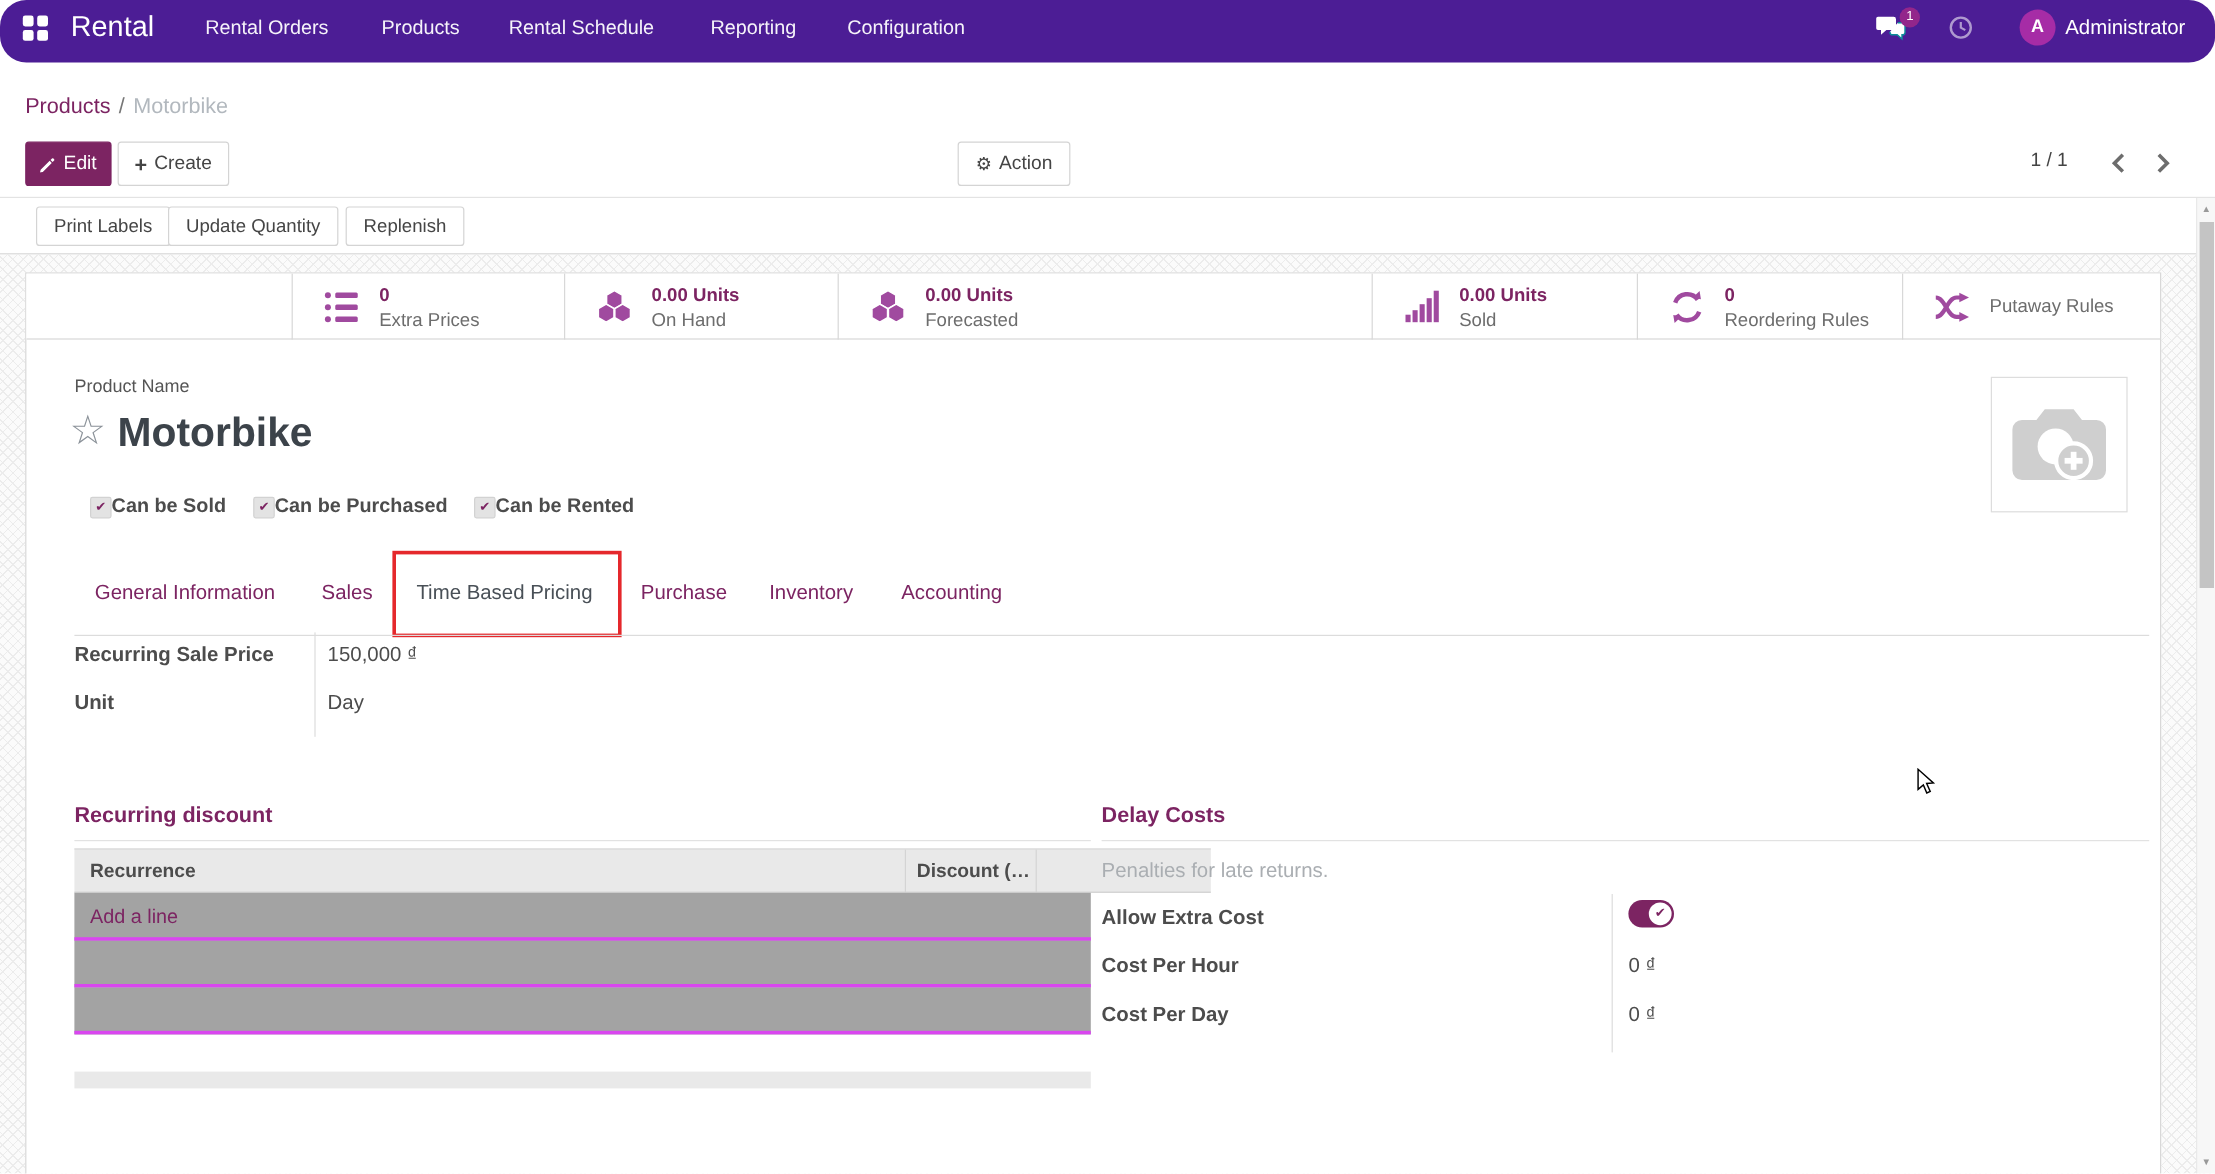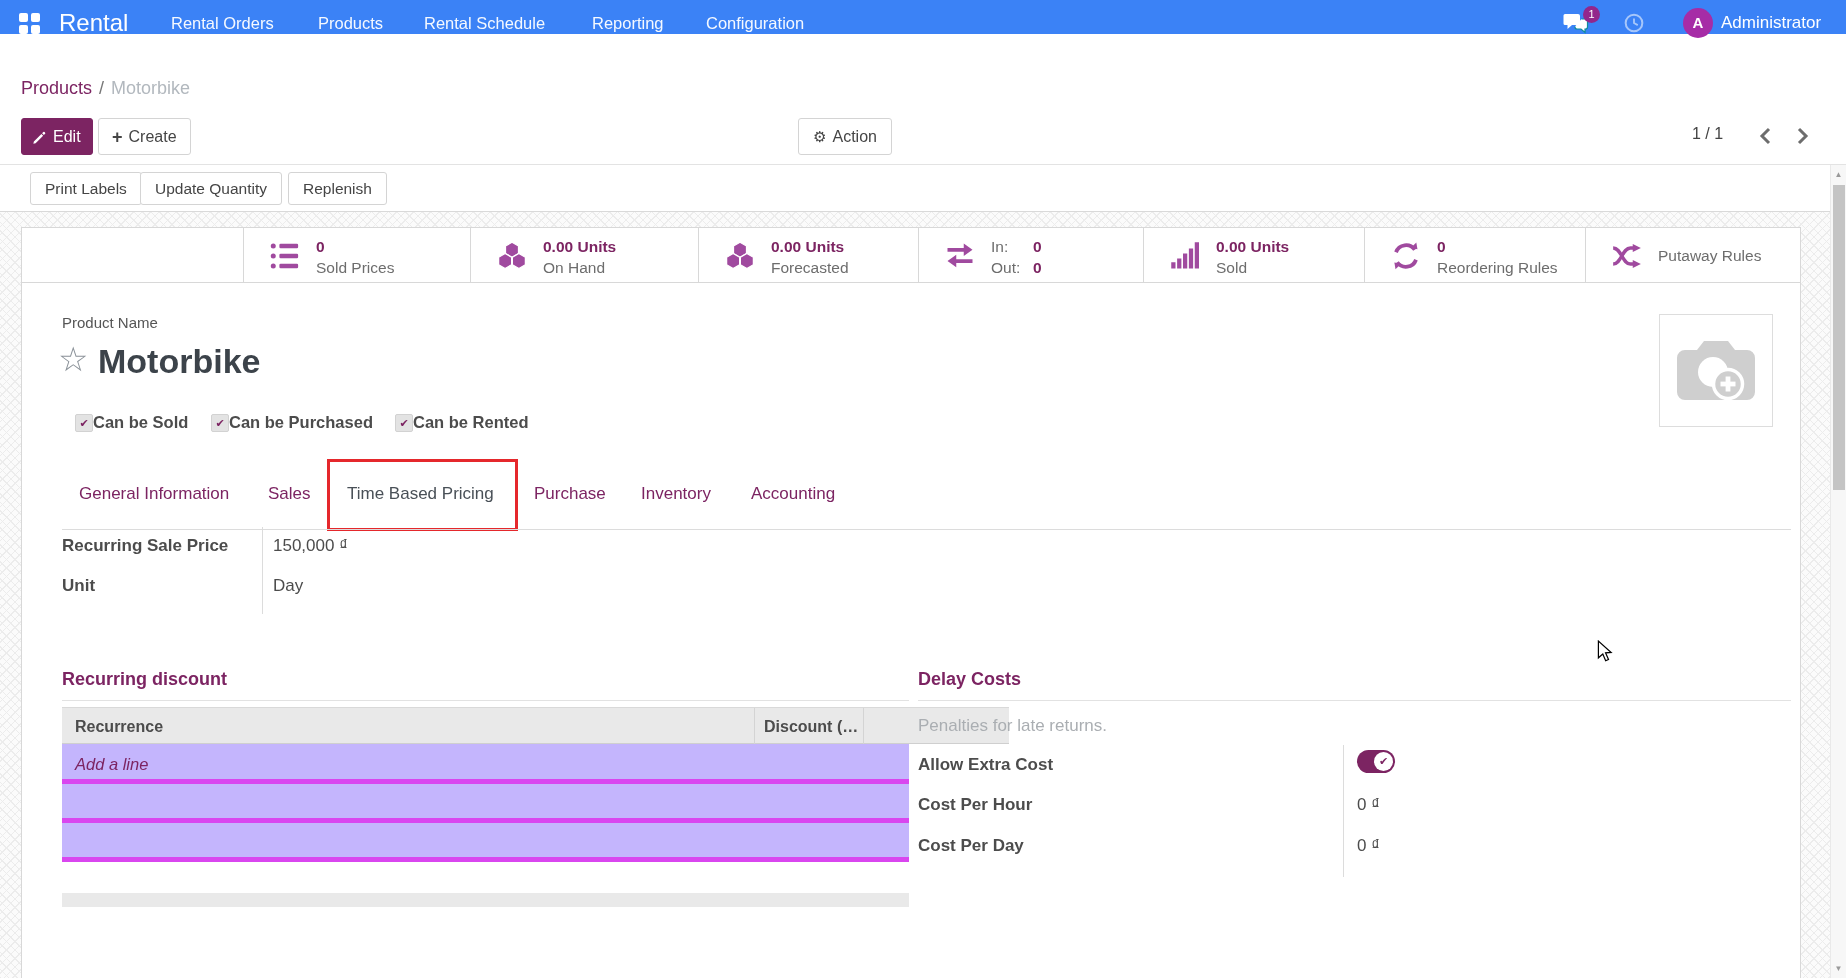--- a/index.html
+++ b/index.html
@@ -1,21 +1,21 @@
 <!DOCTYPE html>
 <html><head>
 <meta charset="utf-8">
 <style>
   * { margin:0; padding:0; box-sizing:border-box; }
   html,body { width:1846px; height:978px; background:#fff; }
   body { font-family:"Liberation Sans", sans-serif; position:relative; overflow:hidden; }
   .abs { position:absolute; }
 
   
-  #navbar { top:0; left:0; width:1846px; height:34px; background:#3b82f6; color:#fff; z-index:30; }
+  #navbar { top:0; left:0; width:1846px; height:52px; background:#4c1d95; color:#fff; z-index:30;border-radius:22px; }
   .nav-menu { line-height:46px; font-size:16.5px; color:rgba(255,255,255,.95); cursor:pointer; white-space:nowrap; }
   #brand { left:59px; line-height:46px; font-size:24px; color:#fff; }
   #apps-icon { left:19px; top:13px; width:21px; height:21px; display:grid; grid-template-columns:9px 9px; grid-template-rows:9px 9px; gap:3px; }
   #apps-icon span { background:#fff; border-radius:2px; }
   .nav-badge { left:1583px; top:6px; width:17px; height:17px; border-radius:50%; background:#93268b; color:#fff; font-size:11px; text-align:center; line-height:17px; }
   #avatar { left:1683px; top:8px; width:30px; height:30px; border-radius:50%; background:#a62ca6; color:#fff; font-size:15px; font-weight:bold; text-align:center; line-height:30px; }
   #user-name { left:1721px; line-height:46px; font-size:17px; color:#fff; }
 
   
   #control-panel { top:46px; left:0; width:1846px; height:119px; background:#fff; border-bottom:1px solid #e3e3e3; z-index:20; }
@@ -74,21 +74,21 @@
 
   
   .grp-title { top:441px; font-size:18px; font-weight:bold; color:#7c2462; white-space:nowrap; }
   .grp-underline { top:472px; height:1px; background:#e2e2e2; }
 
   
   #rd-table { left:40px; top:479px; width:847px; }
   #rd-head { left:0; top:0; width:947px; height:37px; background:#e9e9e9; border-top:1px solid #d9d9d9; border-bottom:1px solid #cfcfcf; }
   .rd-col-sep { top:0; width:1px; height:37px; background:#d4d4d4; }
   .rd-head-label { font-size:16px; font-weight:bold; color:#4c4c4c; line-height:37px; white-space:nowrap; overflow:hidden; }
-  .rd-row { left:0; width:847px; border-bottom:5px solid #d946ef; background:#c4b5fd;font-style:italic; }
+  .rd-row { left:0; width:847px; border-bottom:3px solid #d946ef; background:#a3a3a3; }
   #rd-add-line { font-size:16.5px; color:#7c2462; line-height:40px; padding-left:13px; cursor:pointer; }
   #rd-footer-bar { left:40px; top:665px; width:847px; height:14px; background:#e9e9e9; }
 
   
   #dc-hint { left:896px; top:488px; font-size:17px; color:#aaaeb2; }
   #toggle { left:1335px; top:522px; width:38px; height:23px; background:#7c2462; border-radius:12px; cursor:pointer; }
   #toggle .knob { position:absolute; right:2px; top:2px; width:19px; height:19px; background:#fff; border-radius:50%; text-align:center; line-height:19px; font-size:11px; color:#7c2462; }
 
   
   #scrollbar { left:1830px; top:165px; width:16px; height:813px; background:#f7f7f7; border-left:1px solid #e9e9e9; z-index:40; }
@@ -181,21 +181,21 @@
               <circle cx="2.6" cy="4" r="2"></circle>
               <circle cx="2.6" cy="12" r="2"></circle>
               <circle cx="2.6" cy="20" r="2"></circle>
               <rect x="7.5" y="2.2" width="15" height="3.6" rx="1"></rect>
               <rect x="7.5" y="10.2" width="15" height="3.6" rx="1"></rect>
               <rect x="7.5" y="18.2" width="15" height="3.6" rx="1"></rect>
             </svg>
         </span>
         <div class="abs stat-text">
             <div class="stat-value">0</div>
-            <div class="stat-label">Sold Prices</div>
+            <div class="stat-label">Extra Prices</div>
           </div>
       </div>
       <div class="abs stat-cell" style="left:448px;width:228px">
         <span class="abs stat-icon">
           <svg width="30" height="30" viewBox="0 0 24 24" fill="#a04a9f" stroke="#fff" stroke-width="1">
               <path d="M12 1 l5.2 3 v6 L12 13 6.8 10 v-6 z"></path>
               <path d="M6.5 10 l5.2 3 v6 L6.5 22 1.3 19 v-6 z"></path>
               <path d="M17.5 10 l5.2 3 v6 L17.5 22 12.3 19 v-6 z"></path>
             </svg>
         </span>
@@ -209,32 +209,20 @@
           <svg width="30" height="30" viewBox="0 0 24 24" fill="#a04a9f" stroke="#fff" stroke-width="1">
               <path d="M12 1 l5.2 3 v6 L12 13 6.8 10 v-6 z"></path>
               <path d="M6.5 10 l5.2 3 v6 L6.5 22 1.3 19 v-6 z"></path>
               <path d="M17.5 10 l5.2 3 v6 L17.5 22 12.3 19 v-6 z"></path>
             </svg>
         </span>
         <div class="abs stat-text">
             <div class="stat-value">0.00 Units</div>
             <div class="stat-label">Forecasted</div>
           </div>
-      </div>
-      <div class="abs stat-cell" style="left:896px;width:225px">
-        <span class="abs stat-icon" style="top:15px">
-          <svg width="30" height="26" viewBox="0 0 24 20" fill="#a04a9f">
-              <path d="M2 5.5 h13 v-3.5 l7 5 -7 5 v-3.5 H2 z" transform="translate(0,-2)"></path>
-              <path d="M22 14.5 h-13 v-3.5 l-7 5 7 5 v-3.5 h13 z" transform="translate(0,-2)"></path>
-            </svg>
-        </span>
-        <div class="abs stat-text">
-          <div><span class="io-key">In:</span><span class="stat-value">0</span></div>
-          <div><span class="io-key">Out:</span><span class="stat-value">0</span></div>
-        </div>
       </div>
       <div class="abs stat-cell" style="left:1121px;width:221px">
         <span class="abs stat-icon">
           <svg width="30" height="30" viewBox="0 0 24 24" fill="#a04a9f">
               <rect x="1" y="17" width="3.4" height="5"></rect>
               <rect x="5.7" y="14" width="3.4" height="8"></rect>
               <rect x="10.4" y="10" width="3.4" height="12"></rect>
               <rect x="15.1" y="6" width="3.4" height="16"></rect>
               <rect x="19.8" y="1" width="3.4" height="21"></rect>
             </svg>

